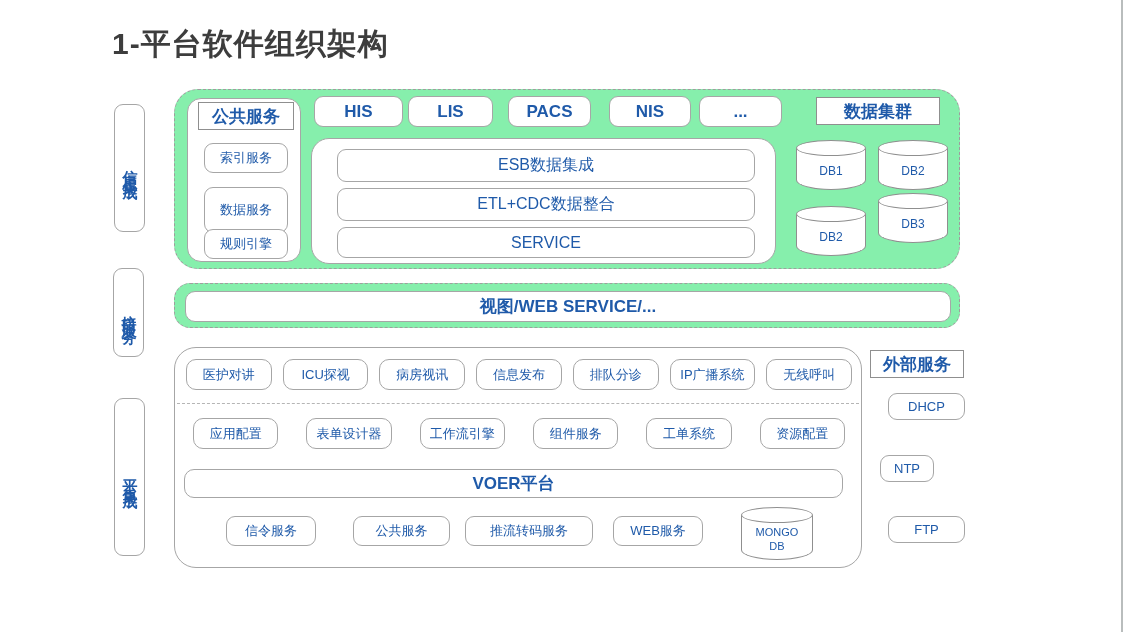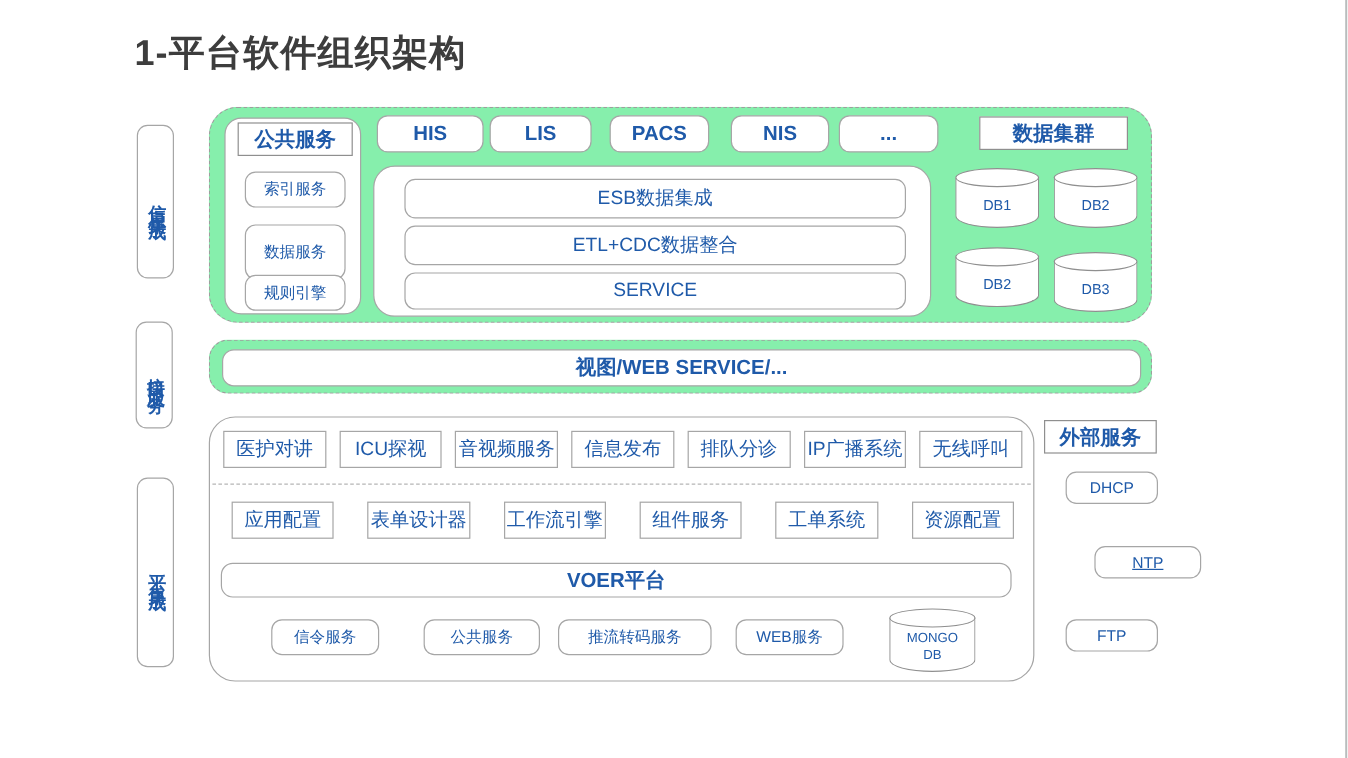--- a/index.html
+++ b/index.html
@@ -21,23 +21,23 @@
   .solidc{position:absolute;box-sizing:border-box;border:1.5px solid #a6a6a6;background:#fff;}
 
   
   .rail{position:absolute;box-sizing:border-box;width:31px;border:1.5px solid #a6a6a6;border-radius:9px;
         display:flex;align-items:center;justify-content:center;
         writing-mode:vertical-rl;text-orientation:upright;
         color:#1f5aa9;font-weight:700;font-size:15px;letter-spacing:5px;background:#fff;}
 
   
   .frow{position:absolute;display:flex;}
-  .frow .cell{position:relative;flex:1;box-sizing:border-box;border:1.5px solid #a6a6a6;border-radius:0;
+  .frow .cell{position:relative;flex:1;box-sizing:border-box;border:1.5px solid #a6a6a6;border-radius:10px;
         background:#fff;display:flex;align-items:center;justify-content:center;
-        color:#1f5aa9;font-size:16px;white-space:nowrap;}
+        color:#1f5aa9;font-size:13px;white-space:nowrap;}
 
   .divider{position:absolute;border-top:1.5px dashed #b5b5b5;}
 
   
   .cyl{position:absolute;}
   .cyl .top{position:absolute;left:0;right:0;top:0;height:16px;border:1.5px solid #8f8f8f;border-radius:50%;
             background:#fff;box-sizing:border-box;z-index:2;}
   .cyl .bodyp{position:absolute;left:0;right:0;top:8px;bottom:0;border:1.5px solid #8f8f8f;border-top:none;
             border-radius:0 0 50% 50% / 0 0 10px 10px;background:#fff;box-sizing:border-box;z-index:1;}
   .cyl .lbl{position:absolute;left:0;right:0;top:14px;bottom:2px;display:flex;align-items:center;justify-content:center;
@@ -85,37 +85,37 @@
     <div class="cyl" style="left:703px;top:50px;width:70px;height:50px;">
       <div class="top"></div>
         <div class="bodyp"></div>
       <div class="lbl">DB2</div>
     </div>
     <div class="cyl" style="left:621px;top:116px;width:70px;height:50px;">
       <div class="top"></div>
         <div class="bodyp"></div>
       <div class="lbl">DB2</div>
     </div>
-    <div class="cyl" style="left:703px;top:120px;width:70px;height:50px;">
+    <div class="cyl" style="left:703px;top:103px;width:70px;height:50px;">
       <div class="top"></div>
         <div class="bodyp"></div>
       <div class="lbl">DB3</div>
     </div>
   </div>
 
   <div class="dashed" style="left:174px;top:283px;width:786px;height:45px;border-radius:16px;">
     <div class="box lg" style="left:10px;top:7px;width:766px;height:31px;border-radius:10px;">视图/WEB SERVICE/...</div>
   </div>
 
   <div class="solidc" style="left:174px;top:347px;width:688px;height:221px;border-radius:22px;">
 
     <div class="frow" style="left:11px;top:11px;width:666px;height:31px;gap:11px;">
       <div class="cell">医护对讲</div>
       <div class="cell">ICU探视</div>
-      <div class="cell">音视频服务</div>
+      <div class="cell">病房视讯</div>
       <div class="cell">信息发布</div>
       <div class="cell">排队分诊</div>
       <div class="cell">IP广播系统</div>
       <div class="cell">无线呼叫</div>
     </div>
 
     <div class="divider" style="left:2px;right:2px;top:55px;"></div>
 
     <div class="frow" style="left:18px;top:70px;width:652px;height:31px;gap:28px;">
       <div class="cell">应用配置</div>
@@ -134,15 +134,15 @@
     <div class="box" style="left:438px;top:168px;width:90px;height:30px;">WEB服务</div>
     <div class="cyl" style="left:566px;top:159px;width:72px;height:53px;">
       <div class="top"></div>
         <div class="bodyp"></div>
       <div class="lbl" style="font-size:11px;white-space:normal;padding:0 8px;">MONGO DB</div>
     </div>
   </div>
 
   <div class="box rect" style="left:870px;top:350px;width:94px;height:28px;">外部服务</div>
   <div class="box" style="left:888px;top:393px;width:77px;height:27px;">DHCP</div>
-  <div class="box" style="left:912px;top:455px;width:89px;height:27px;text-decoration:underline;">NTP</div>
+  <div class="box" style="left:880px;top:455px;width:54px;height:27px;">NTP</div>
   <div class="box" style="left:888px;top:516px;width:77px;height:27px;">FTP</div>
 </div>
 
 </body></html>

